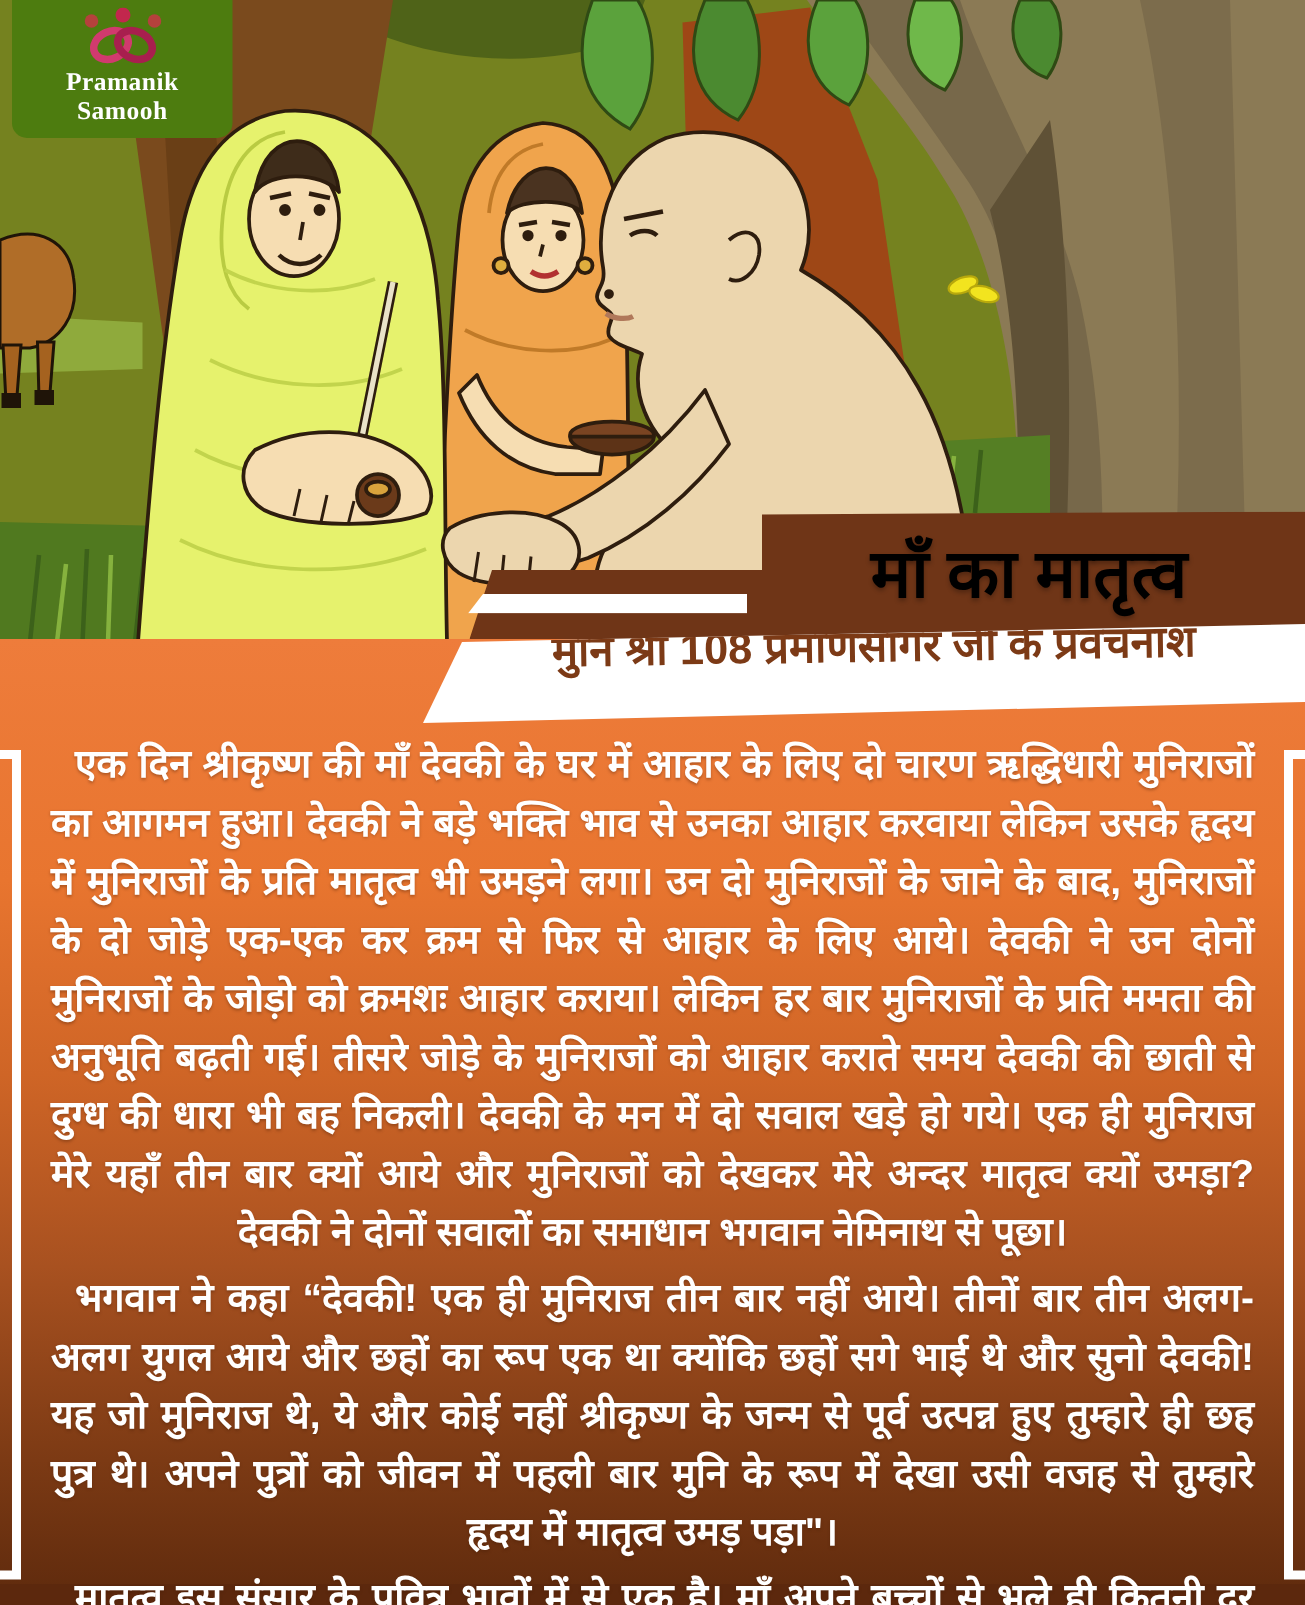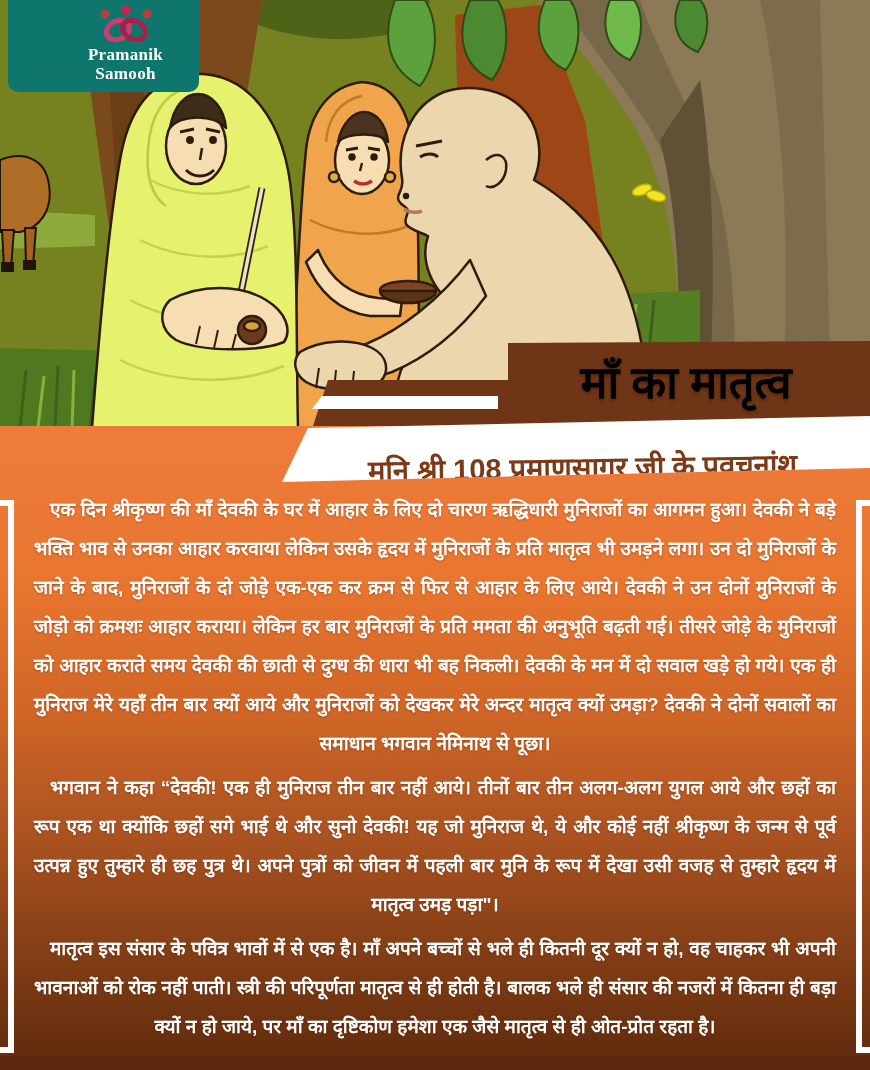--- a/index.html
+++ b/index.html
@@ -5,22 +5,22 @@
   html,body{margin:0;padding:0;background:#222;}
   .canvas{
     position:relative;width:870px;height:1070px;overflow:hidden;
     font-family:"Liberation Sans",sans-serif;background:#75821f;
   }
   
   .illustration{position:absolute;left:0;top:0;z-index:1;}
   
   .logo-box{
     position:absolute;left:8px;top:0;width:147px;height:92px;z-index:9;
-    background:#0f766e;border-radius:0 0 10px 10px;
-    display:flex;flex-direction:column;align-items:center;padding-left:44px;
+    background:#4d7c0f;border-radius:0 0 10px 10px;
+    display:flex;flex-direction:column;align-items:center;
   }
   .logo-icon{margin-top:5px;}
   .logo-text{
     color:#fff;font-family:"Liberation Serif",serif;font-weight:bold;
     font-size:17px;line-height:19px;text-align:center;letter-spacing:.3px;
   }
   
   .banner{
     position:absolute;left:305px;top:341px;width:565px;height:85px;z-index:6;
     background:#6f3517;
@@ -33,21 +33,21 @@
   .banner-title{
     position:absolute;left:505px;top:343px;width:362px;height:80px;z-index:7;
     color:#000000;font-size:45px;font-weight:bold;text-align:center;line-height:80px;
     text-shadow:0 2px 3px rgba(0,0,0,.25);white-space:nowrap;
   }
   
   .subtitle-band{
     position:absolute;left:270px;top:410px;width:600px;height:76px;z-index:7;
     background:#ffffff;
     clip-path:polygon(38px 18px,600px 6px,600px 58px,12px 72px);
-    display:flex;align-items:flex-end;justify-content:center;
+    display:flex;align-items:flex-start;justify-content:center;
   }
   .subtitle-text{
     color:#7c3a16;font-size:29px;font-weight:bold;transform:rotate(-0.9deg);
     padding-left:26px;white-space:nowrap;
   }
   
   .body-section{
     position:absolute;left:0;top:426px;width:870px;height:644px;z-index:4;
     background:linear-gradient(180deg,
       #ee7c3b 0%,#e8752f 25%,#cf6526 45%,#a85120 65%,#7c3a14 85%,#5e2a0d 100%);
@@ -56,21 +56,21 @@
   .frame{position:absolute;background:#fff;z-index:5;}
   .frame.v-left{left:8px;top:500px;width:6px;height:553px;}
   .frame.v-right{left:856px;top:500px;width:6px;height:553px;}
   .frame.h-tl{left:0;top:500px;width:8px;height:6px;}
   .frame.h-bl{left:0;top:1047px;width:8px;height:6px;}
   .frame.h-tr{left:862px;top:500px;width:8px;height:6px;}
   .frame.h-br{left:862px;top:1047px;width:8px;height:6px;}
   .story{
     position:absolute;left:0;top:426px;width:870px;height:644px;z-index:6;
     box-sizing:border-box;padding:64px 34px 0 34px;
-    color:#fff;font-size:19px;line-height:39px;font-weight:bold;
+    color:#fff;font-size:26px;line-height:39px;font-weight:bold;
     text-shadow:0 1px 2px rgba(70,30,5,.35);
   }
   .story p{
     margin:0 0 5px 0;text-align:justify;text-align-last:center;text-indent:16px;
   }
 </style>
 </head>
 <body>
 
 <div class="canvas">

